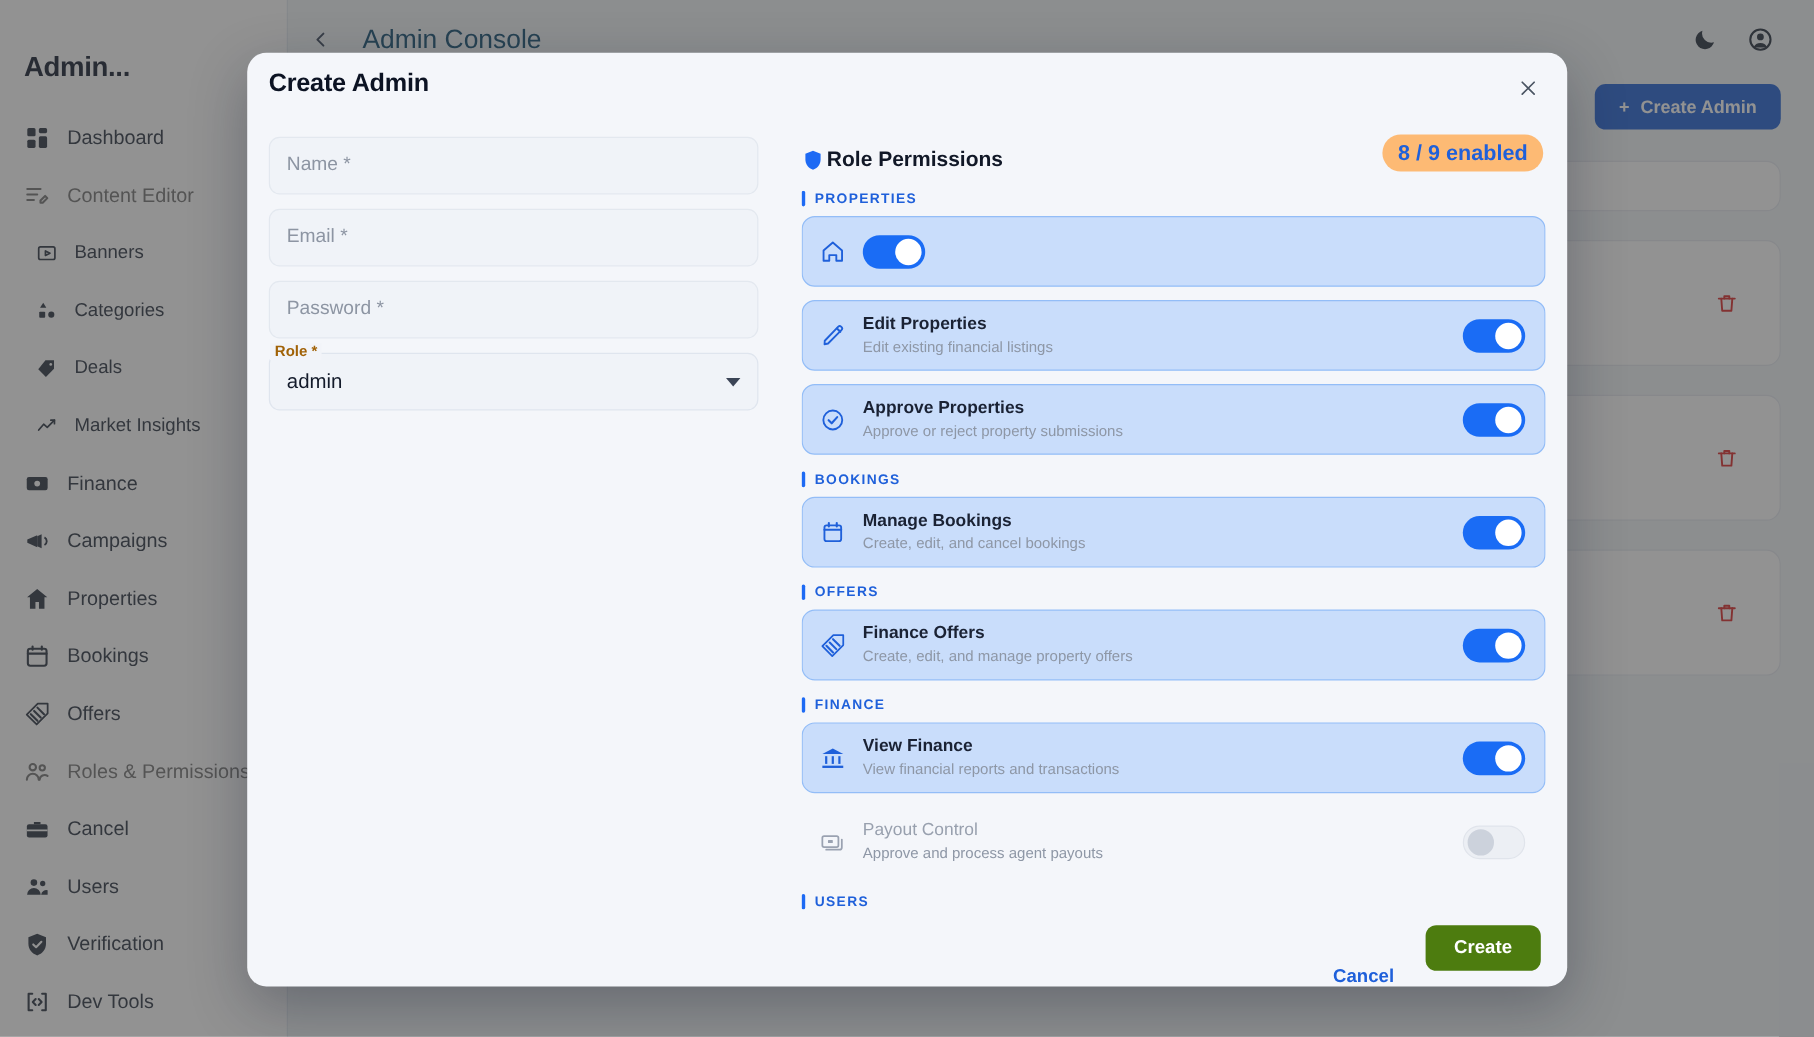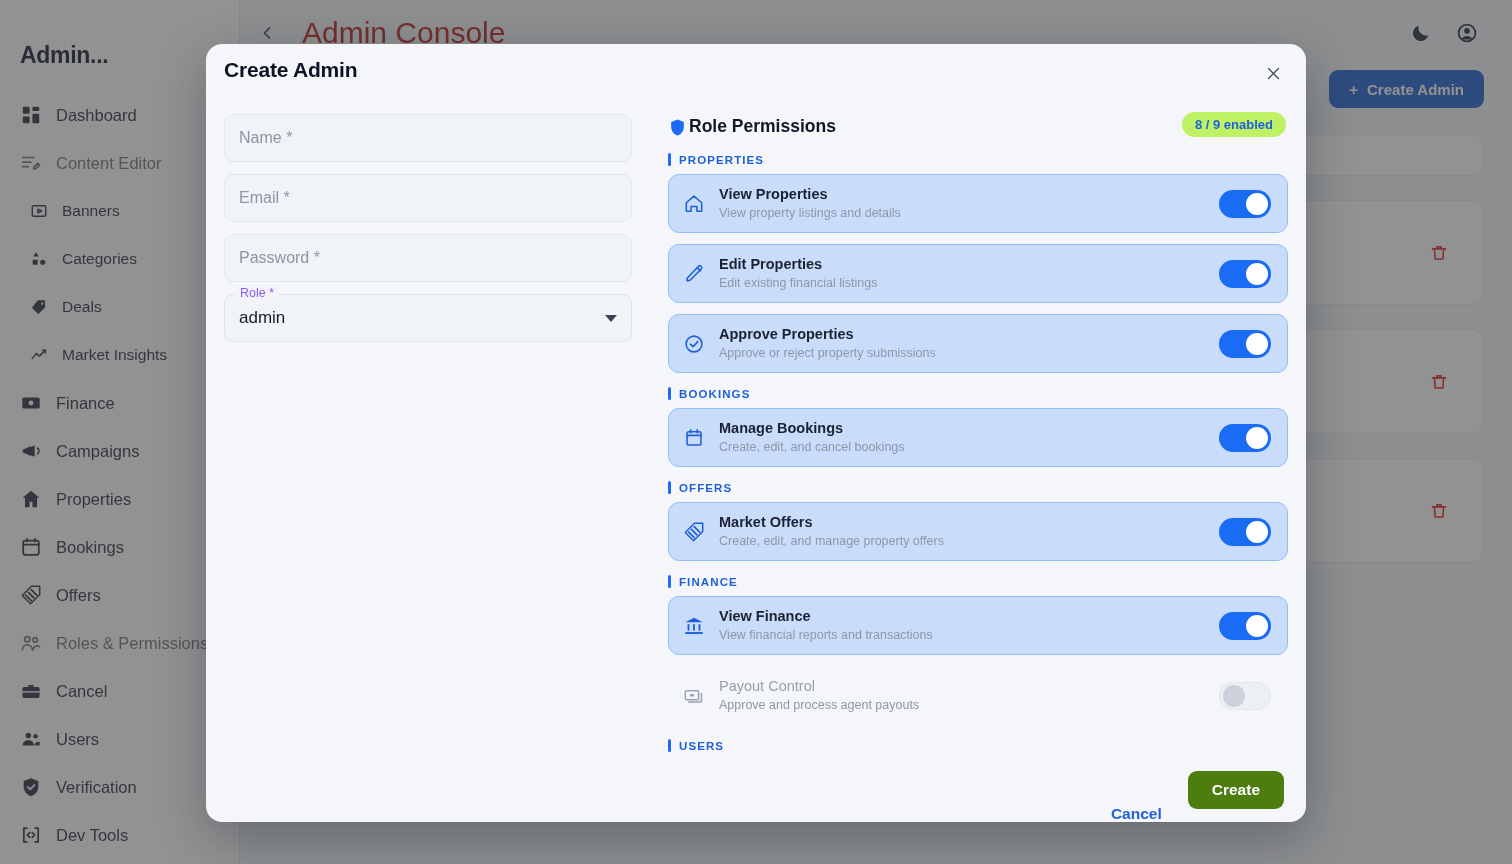--- a/index.html
+++ b/index.html
@@ -65,22 +65,22 @@
     padding: 0 28px 0 10px;
     gap: 12px;
   }
   #back-btn {
     width: 34px; height: 34px;
     display: flex; align-items: center; justify-content: center;
     color: #334155;
   }
   #back-btn svg { width: 20px; height: 20px; }
   #page-title {
-    font-size: 30px;
-    color: #b91c1c;
+    font-size: 22px;
+    color: #0c4a6e;
     margin-left: 6px;
   }
   #topbar-spacer { flex: 1; }
   .topbar-ico {
     width: 34px; height: 34px;
     display: flex; align-items: center; justify-content: center;
     color: #1f2937;
   }
   .topbar-ico svg { width: 22px; height: 22px; }
 
@@ -184,25 +184,26 @@
     border: 1px solid #dfe5ee;
     border-radius: 9px;
     background: #f0f3f8;
     display: flex;
     align-items: center;
     padding: 0 14px;
   }
   .select-label {
     position: absolute;
     top: -9px;
-    left: 11px;
+    left: 0;
     background: #f2f4f9;
     padding: 0 4px;
     font-size: 12.5px;
-    color: #8b5cf6;
+    color: #a16207;
+    font-weight: bold;
   }
   .select-value { font-size: 17px; color: #141b2b; }
   .select-arrow {
     position: absolute;
     right: 14px;
     width: 0; height: 0;
     border-left: 6px solid transparent;
     border-right: 6px solid transparent;
     border-top: 7px solid #3b4456;
   }
@@ -219,23 +220,23 @@
     align-items: flex-end;
     gap: 2px;
     margin-bottom: 16px;
     padding-right: 2px;
   }
   #shield-ico { width: 19px; height: 19px; color: #1d6af4; }
   #shield-ico svg { width: 100%; height: 100%; }
   #perm-title { font-size: 17.5px; font-weight: bold; color: #111827; }
   #perm-head-spacer { flex: 1; }
   #perm-badge {
-    background: #bef264;
+    background: #fdba74;
     color: #1f60da;
-    font-size: 13px;
+    font-size: 18px;
     font-weight: bold;
     border-radius: 20px;
     padding: 5px 13px;
   }
 
   #perm-scroll {
     flex: 1;
     min-height: 0;
     overflow: hidden;
   }
@@ -626,24 +627,20 @@
           <div class="group-label">
             <span class="group-bar"></span>
             <span>PROPERTIES</span>
           </div>
           <div class="perm-row">
             <span class="perm-ico">
               <svg viewBox="0 0 24 24" fill="none" stroke="currentColor" stroke-width="1.9" stroke-linecap="round" stroke-linejoin="round">
                 <path d="M12 3.4L3.6 10.6V20h5.2v-5.2h6.4V20h5.2v-9.4L12 3.4z" stroke-width="1.7"></path>
               </svg>
             </span>
-            <div class="perm-texts">
-              <div class="perm-name">View Properties</div>
-              <div class="perm-desc">View property listings and details</div>
-            </div>
             <div class="toggle">
               <span class="knob"></span>
             </div>
           </div>
           <div class="perm-row">
             <span class="perm-ico">
               <svg viewBox="0 0 24 24" fill="none" stroke="currentColor" stroke-width="1.9" stroke-linecap="round" stroke-linejoin="round">
                 <path d="M4.5 19.5l3.2-.7L20 6.5a1.8 1.8 0 0 0 0-2.5l-.5-.5a1.8 1.8 0 0 0-2.5 0L4.7 16.3l-.2 3.2z" stroke-width="1.7"></path>
                 <line x1="15.8" y1="5.2" x2="18.8" y2="8.2"></line>
               </svg>
@@ -699,21 +696,21 @@
           <div class="perm-row">
             <span class="perm-ico">
               <svg viewBox="0 0 24 24" fill="none" stroke="currentColor" stroke-width="1.9" stroke-linecap="round" stroke-linejoin="round">
                 <path d="M12.5 2.5L2.5 12.5 11.5 21.5 21.5 11.5v-9h-9z" stroke-width="1.6"></path>
                 <line x1="6.2" y1="12.2" x2="12.2" y2="18.2"></line>
                 <line x1="9.2" y1="9.2" x2="15.2" y2="15.2"></line>
                 <line x1="12.2" y1="6.2" x2="18.2" y2="12.2"></line>
               </svg>
             </span>
             <div class="perm-texts">
-              <div class="perm-name">Market Offers</div>
+              <div class="perm-name">Finance Offers</div>
               <div class="perm-desc">Create, edit, and manage property offers</div>
             </div>
             <div class="toggle">
               <span class="knob"></span>
             </div>
           </div>
           <div class="group-label">
             <span class="group-bar"></span>
             <span>FINANCE</span>
           </div>

